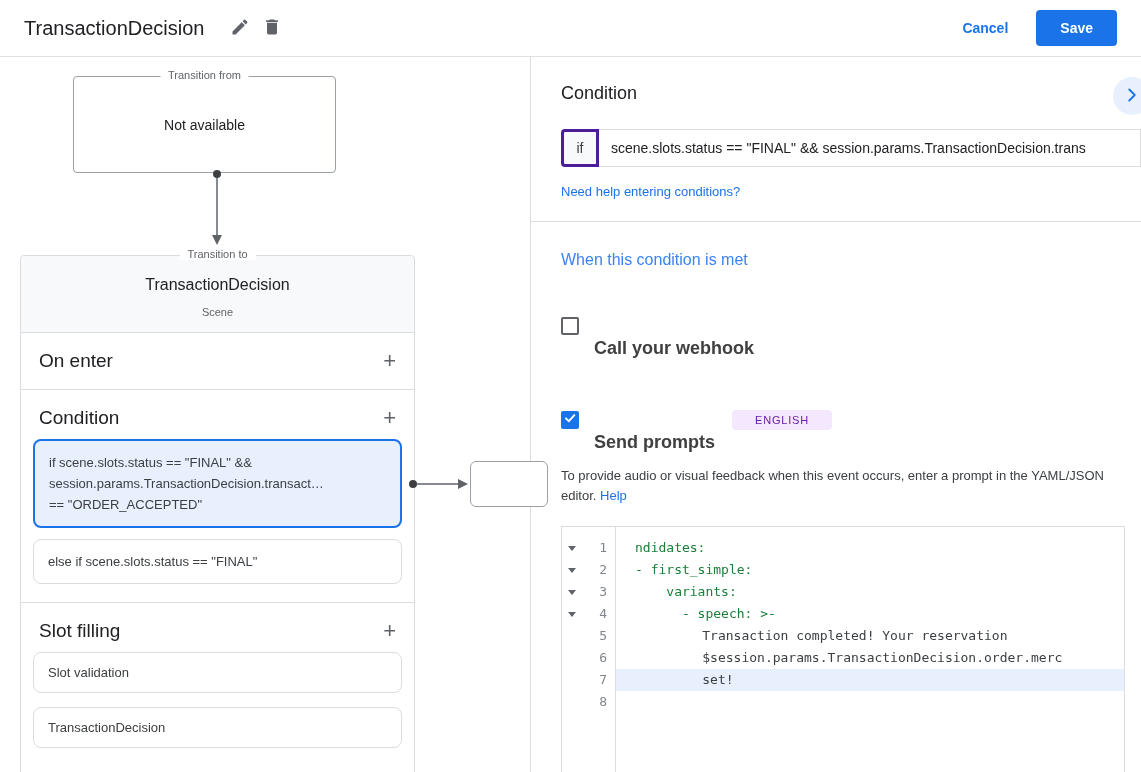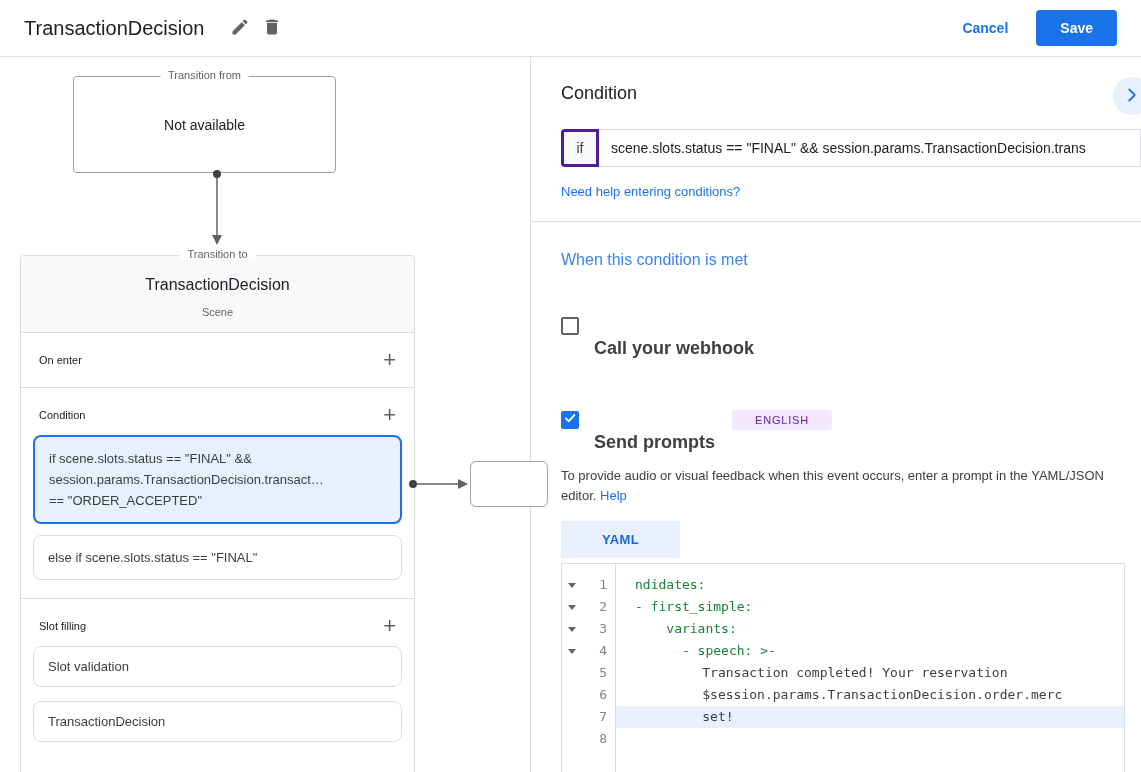--- a/index.html
+++ b/index.html
@@ -52,21 +52,21 @@
   .scene-head {
     background:#f8f9fa; border-bottom:1px solid #dadce0; text-align:center;
     padding:20px 12px 14px; border-radius:4px 4px 0 0;
   }
   .scene-title { font-size:16px; color:#202124; }
   .scene-sub { font-size:11px; color:#5f6368; margin-top:12px; }
   .section-row {
     display:flex; align-items:center; justify-content:space-between;
     padding:17px 18px;
   }
-  .section-label { font-size:11px; color:#202124; }
+  .section-label { font-size:19px; color:#202124; }
   .plus-btn {
     border:none; background:transparent; font-size:22px; line-height:20px;
     color:#5f6368; cursor:pointer; font-weight:400; font-family:inherit;
   }
   .sect-divider { border-top:1px solid #dadce0; }
   .cond-item {
     margin:2px 12px 12px; border:1px solid #dadce0; border-radius:8px; background:#fff;
     padding:11px 14px; font-size:13px; line-height:21px; color:#3c4043; white-space:pre-line;
     cursor:pointer;
   }
@@ -264,21 +264,20 @@
         <span class="check-label">Send prompts</span>
         <span class="lang-badge">ENGLISH</span>
       </div>
 
       <div class="hint">
         <span>To provide audio or visual feedback when this event occurs, enter a prompt in the YAML/JSON editor.</span>
         <a href="#">Help</a>
       </div>
 
       <div class="tabs">
-        <div class="tab active">YAML</div>
       </div>
 
       <div class="editor">
         <div class="gutter-line"></div>
 
         <div class="code-row key">
           <div class="fold-col">
               <span class="fold-tri"></span>
             </div>
           <div class="num-col">1</div>

